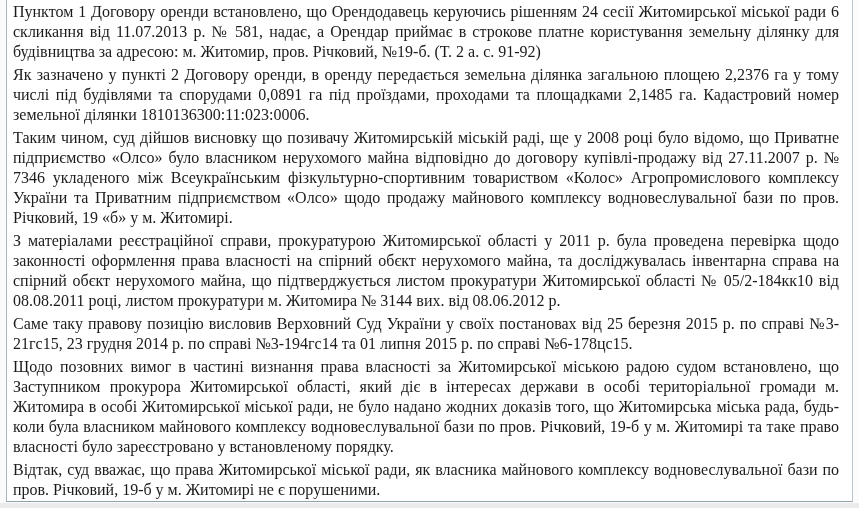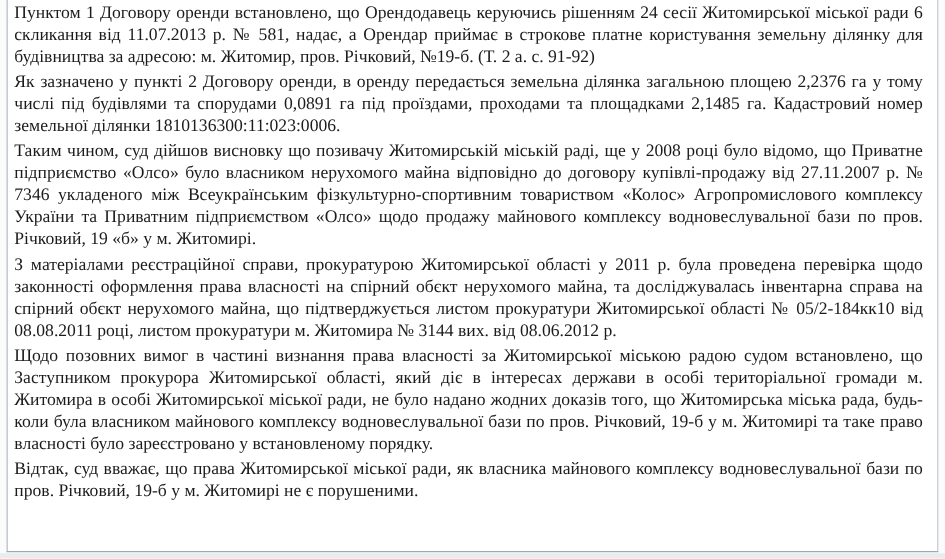--- a/index.html
+++ b/index.html
@@ -53,17 +53,18 @@
 </style>
 </head>
 <body>
 
 <div class="viewport">
   <div class="page">
     <p>Пунктом 1 Договору оренди встановлено, що Орендодавець керуючись рішенням 24 сесії Житомирської міської ради 6 скликання від 11.07.2013 р. № 581, надає, а Орендар приймає в строкове платне користування земельну ділянку для будівництва за адресою: м. Житомир, пров. Річковий, №19-б. (Т. 2 а. с. 91-92)</p>
     <p>Як зазначено у пункті 2 Договору оренди, в оренду передається земельна ділянка загальною площею 2,2376 га у тому числі під будівлями та спорудами 0,0891 га під проїздами, проходами та площадками 2,1485 га. Кадастровий номер земельної ділянки 1810136300:11:023:0006.</p>
     <p>Таким чином, суд дійшов висновку що позивачу Житомирській міській раді, ще у 2008 році було відомо, що Приватне підприємство «Олсо» було власником нерухомого майна відповідно до договору купівлі-продажу від 27.11.2007 р. № 7346 укладеного між Всеукраїнським фізкультурно-спортивним товариством «Колос» Агропромислового комплексу України та Приватним підприємством «Олсо» щодо продажу майнового комплексу водновеслувальної бази по пров. Річковий, 19 «б» у м. Житомирі.</p>
     <p>З матеріалами реєстраційної справи, прокуратурою Житомирської області у 2011 р. була проведена перевірка щодо законності оформлення права власності на спірний обєкт нерухомого майна, та досліджувалась інвентарна справа на спірний обєкт нерухомого майна, що підтверджується листом прокуратури Житомирської області № 05/2-184кк10 від 08.08.2011 році, листом прокуратури м. Житомира № 3144 вих. від 08.06.2012 р.</p>
+    <p>Саме таку правову позицію висловив Верховний Суд України у своїх постановах від 25 березня 2015 р. по справі №3-21гс15, 23 грудня 2014 р. по справі №3-194гс14 та 01 липня 2015 р. по справі №6-178цс15.</p>
     <p>Щодо позовних вимог в частині визнання права власності за Житомирської міською радою судом встановлено, що Заступником прокурора Житомирської області, який діє в інтересах держави в особі територіальної громади м. Житомира в особі Житомирської міської ради, не було надано жодних доказів того, що Житомирська міська рада, будь-коли була власником майнового комплексу водновеслувальної бази по пров. Річковий, 19-б у м. Житомирі та таке право власності було зареєстровано у встановленому порядку.</p>
     <p>Відтак, суд вважає, що права Житомирської міської ради, як власника майнового комплексу водновеслувальної бази по пров. Річковий, 19-б у м. Житомирі не є порушеними.</p>
   </div>
   <div class="bottom-strip"></div>
 </div>
 
 </body></html>

